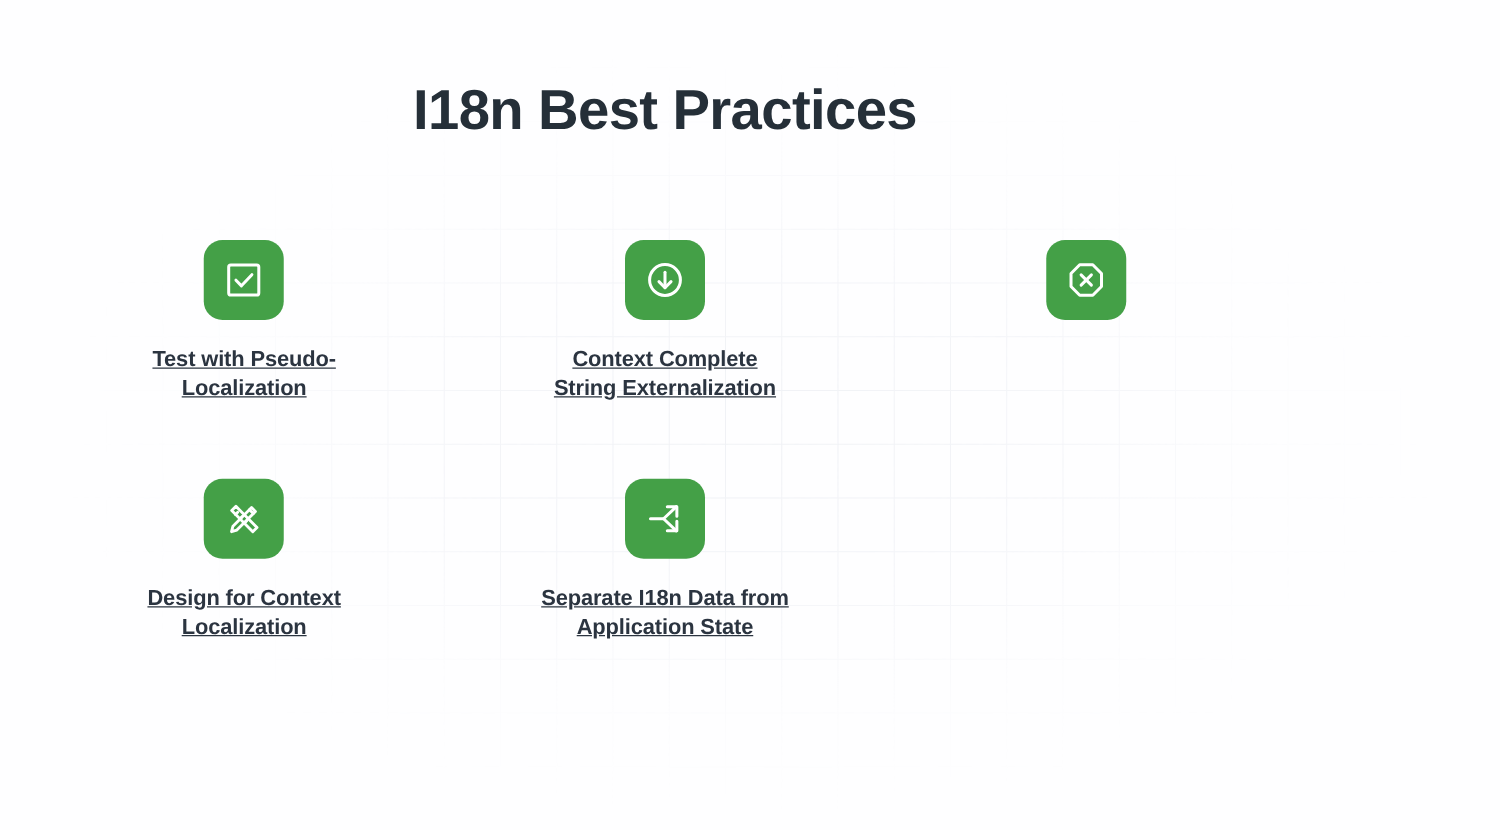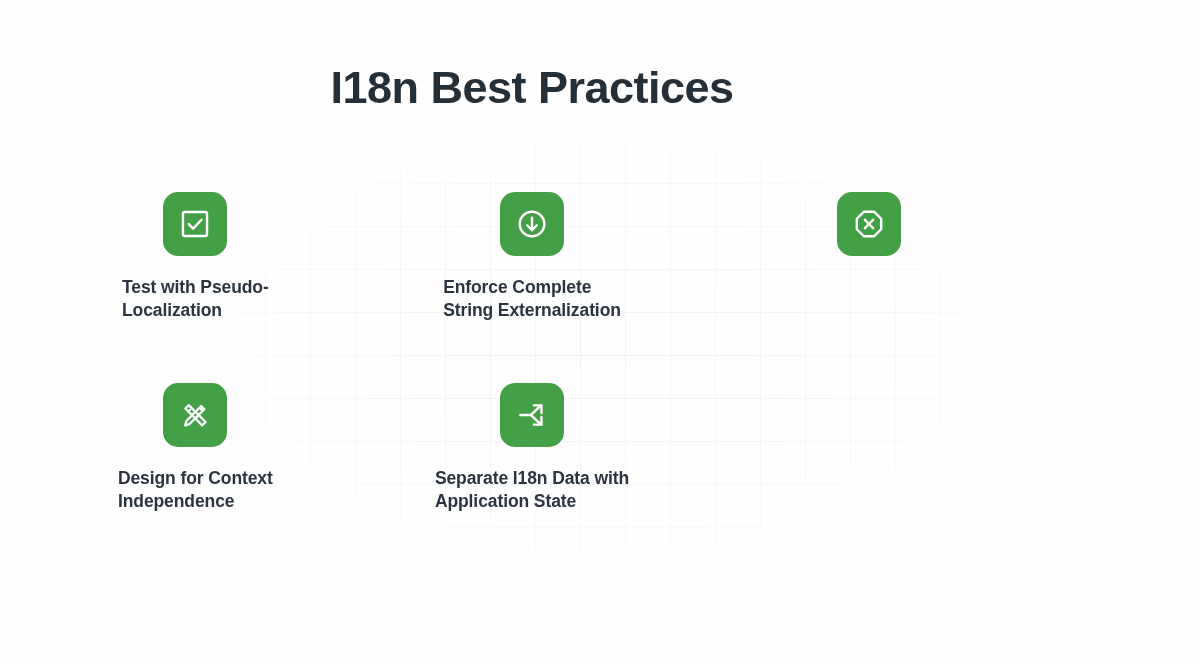--- a/index.html
+++ b/index.html
@@ -91,23 +91,25 @@
     width: 34px;
     height: 34px;
   }
 
   .item-label {
     margin-top: 20px;
     font-size: 17.5px;
     line-height: 1.33;
     font-weight: 600;
     color: #2b3440;
+    text-align: center;
     letter-spacing: -0.1px;
     max-width: 230px;
     white-space: pre-line;
+    text-decoration: underline;
   }
 </style>
 </head>
 <body>
 
 <div class="slide">
 
   <div class="grid-layer"></div>
 
   <div class="content">
@@ -132,21 +134,21 @@
       <div class="item">
         <div class="icon-tile">
           <span>
             <svg viewBox="0 0 24 24" fill="none" stroke="#ffffff" stroke-width="1.7" stroke-linecap="round" stroke-linejoin="round">
               <circle cx="12" cy="12" r="8.7"></circle>
               <line x1="12" y1="7.6" x2="12" y2="16.3"></line>
               <polyline points="8.6,12.9 12,16.4 15.4,12.9"></polyline>
             </svg>
           </span>
         </div>
-        <div class="item-label">Enforce Complete
+        <div class="item-label">Context Complete
 String Externalization</div>
       </div>
 
       <div class="item">
         <div class="icon-tile">
           <span>
             <svg viewBox="0 0 24 24" fill="none" stroke="#ffffff" stroke-width="1.7" stroke-linecap="round" stroke-linejoin="round">
               <polygon points="8.3,3.4 15.7,3.4 20.6,8.3 20.6,15.7 15.7,20.6 8.3,20.6 3.4,15.7 3.4,8.3"></polygon>
               <line x1="9.1" y1="9.1" x2="14.9" y2="14.9"></line>
               <line x1="14.9" y1="9.1" x2="9.1" y2="14.9"></line>
@@ -164,34 +166,34 @@
               <line x1="15.2" y1="6.9" x2="17.4" y2="9.1"></line>
 
               <path d="M7.6 5.0 L5.2 7.4 L17.1 19.3 L19.5 16.9 Z"></path>
               <line x1="8.6" y1="8.3" x2="7.3" y2="9.6"></line>
               <line x1="11.1" y1="10.8" x2="9.8" y2="12.1"></line>
               <line x1="13.6" y1="13.3" x2="12.3" y2="14.6"></line>
             </svg>
           </span>
         </div>
         <div class="item-label">Design for Context
-Independence</div>
+Localization</div>
       </div>
 
       <div class="item">
         <div class="icon-tile">
           <span>
             <svg viewBox="0 0 24 24" fill="none" stroke="#ffffff" stroke-width="1.7" stroke-linecap="round" stroke-linejoin="round">
               <path d="M3.8 12 L11.2 12 L18.4 5.2"></path>
               <polyline points="13.3,5.2 18.7,5.2 18.7,10.6"></polyline>
               <path d="M11.2 12 L18.4 18.8"></path>
               <polyline points="18.7,13.4 18.7,18.8 13.3,18.8"></polyline>
             </svg>
           </span>
         </div>
-        <div class="item-label">Separate I18n Data with
+        <div class="item-label">Separate I18n Data from
 Application State</div>
       </div>
 
 
     </div>
   </div>
 </div>
 
 </body></html>

